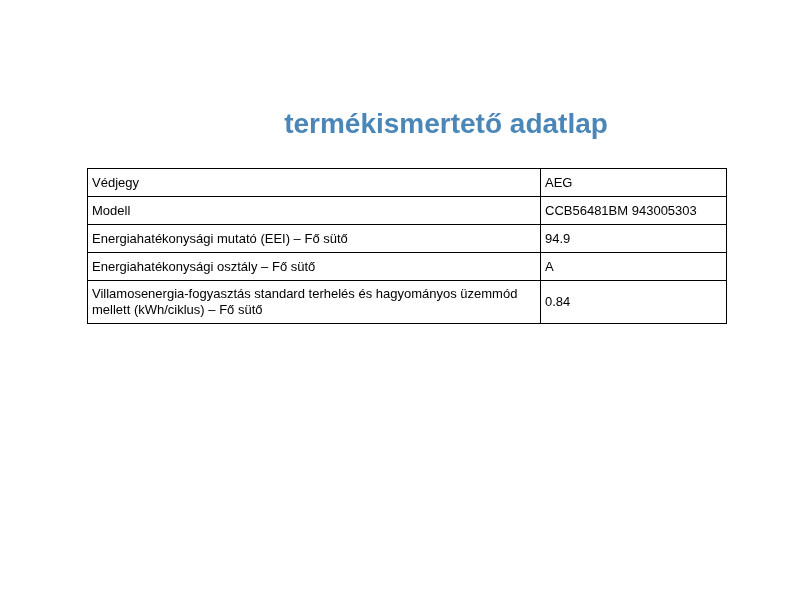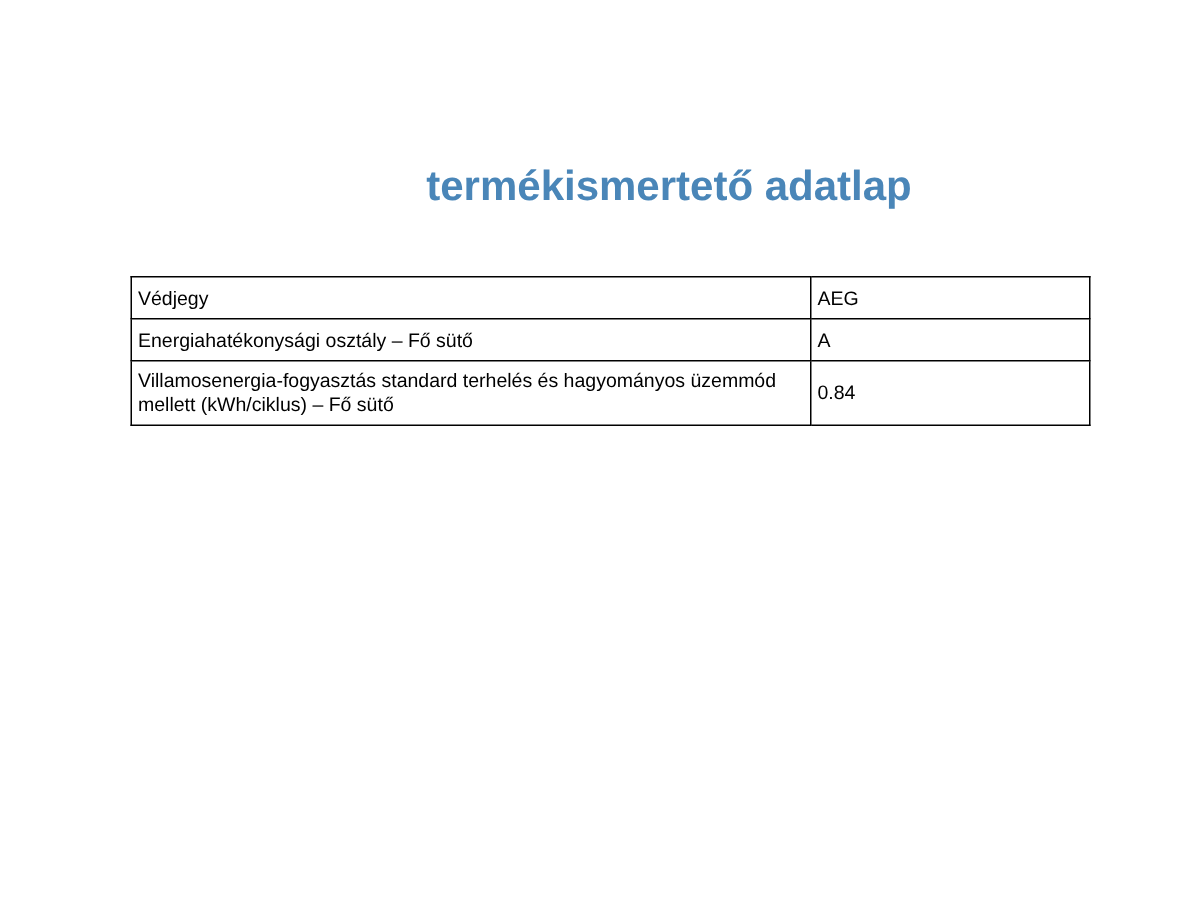--- a/index.html
+++ b/index.html
@@ -28,21 +28,20 @@
     letter-spacing: 0px;
     padding-left: 46px;
   }
   table.product-table {
     position: absolute;
     top: 168px;
     left: 87px;
     width: 629px;
     border-collapse: collapse;
     table-layout: fixed;
-    margin-top: 16px;
   }
   table.product-table td {
     border: 1px solid #000000;
     font-size: 13px;
     line-height: 16px;
     padding: 5px 4px 5px 4px;
     vertical-align: middle;
     height: 17px; 
     word-wrap: break-word;
   }
@@ -59,20 +58,28 @@
 <div class="page">
   <div class="page-title">termékismertető adatlap</div>
 
   <table class="product-table">
     <tbody id="table-body">
         <tr>
           <td class="label-cell">Védjegy</td>
           <td class="value-cell">AEG</td>
         </tr>
         <tr>
+          <td class="label-cell">Modell</td>
+          <td class="value-cell">CCB56481BM 943005303</td>
+        </tr>
+        <tr>
+          <td class="label-cell">Energiahatékonysági mutató (EEI) – Fő sütő</td>
+          <td class="value-cell">94.9</td>
+        </tr>
+        <tr>
           <td class="label-cell">Energiahatékonysági osztály – Fő sütő</td>
           <td class="value-cell">A</td>
         </tr>
         <tr>
           <td class="label-cell">Villamosenergia-fogyasztás standard terhelés és hagyományos üzemmód mellett (kWh/ciklus) – Fő sütő</td>
           <td class="value-cell">0.84</td>
         </tr>
       </tbody>
   </table>
 </div>

